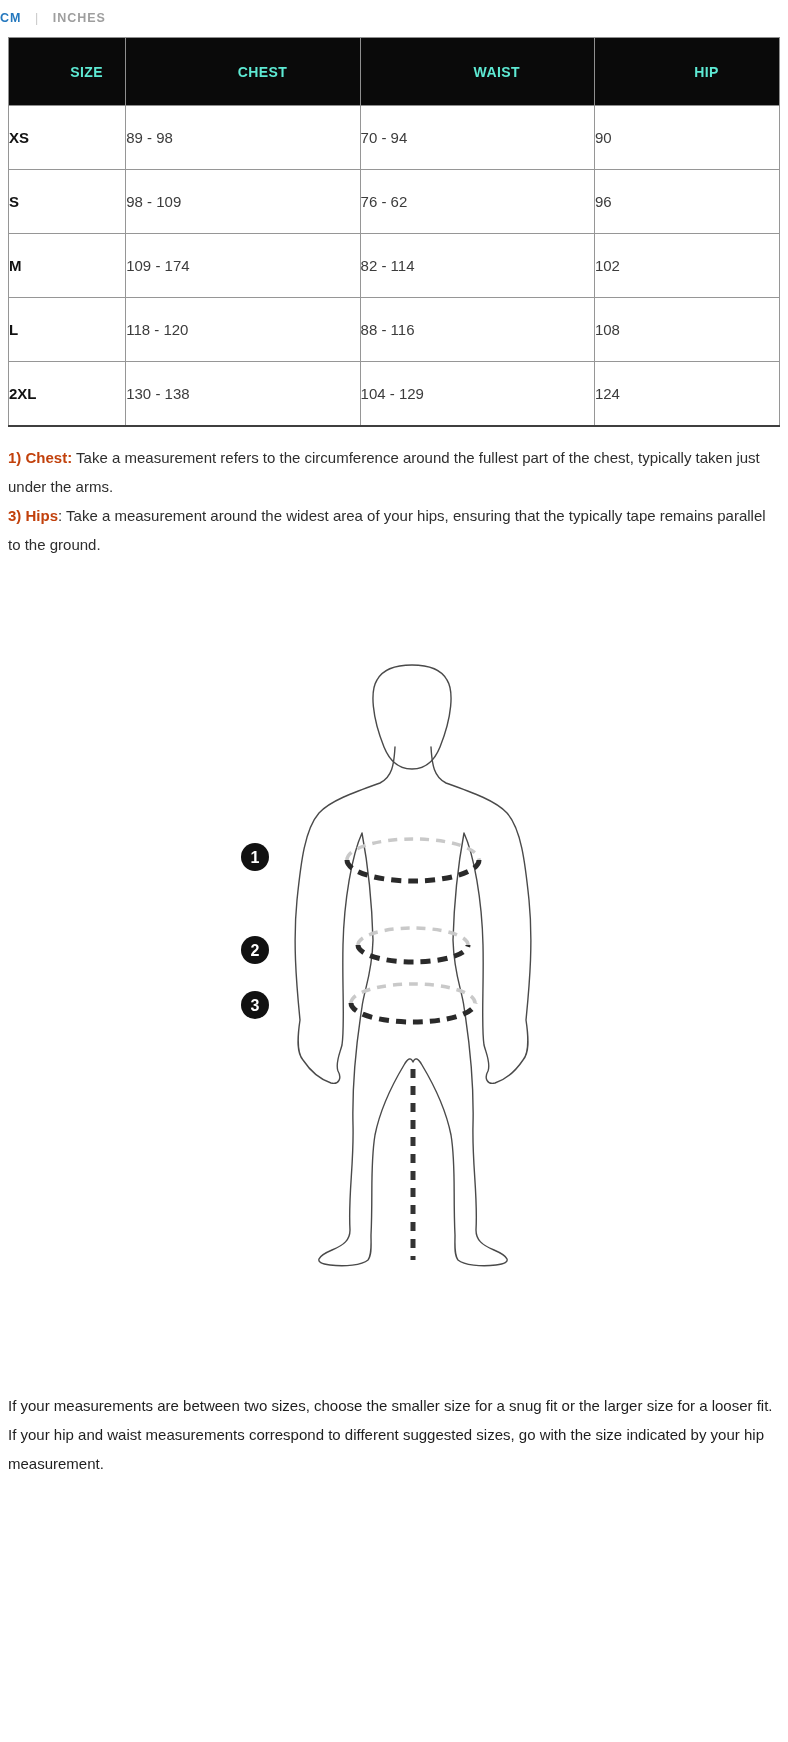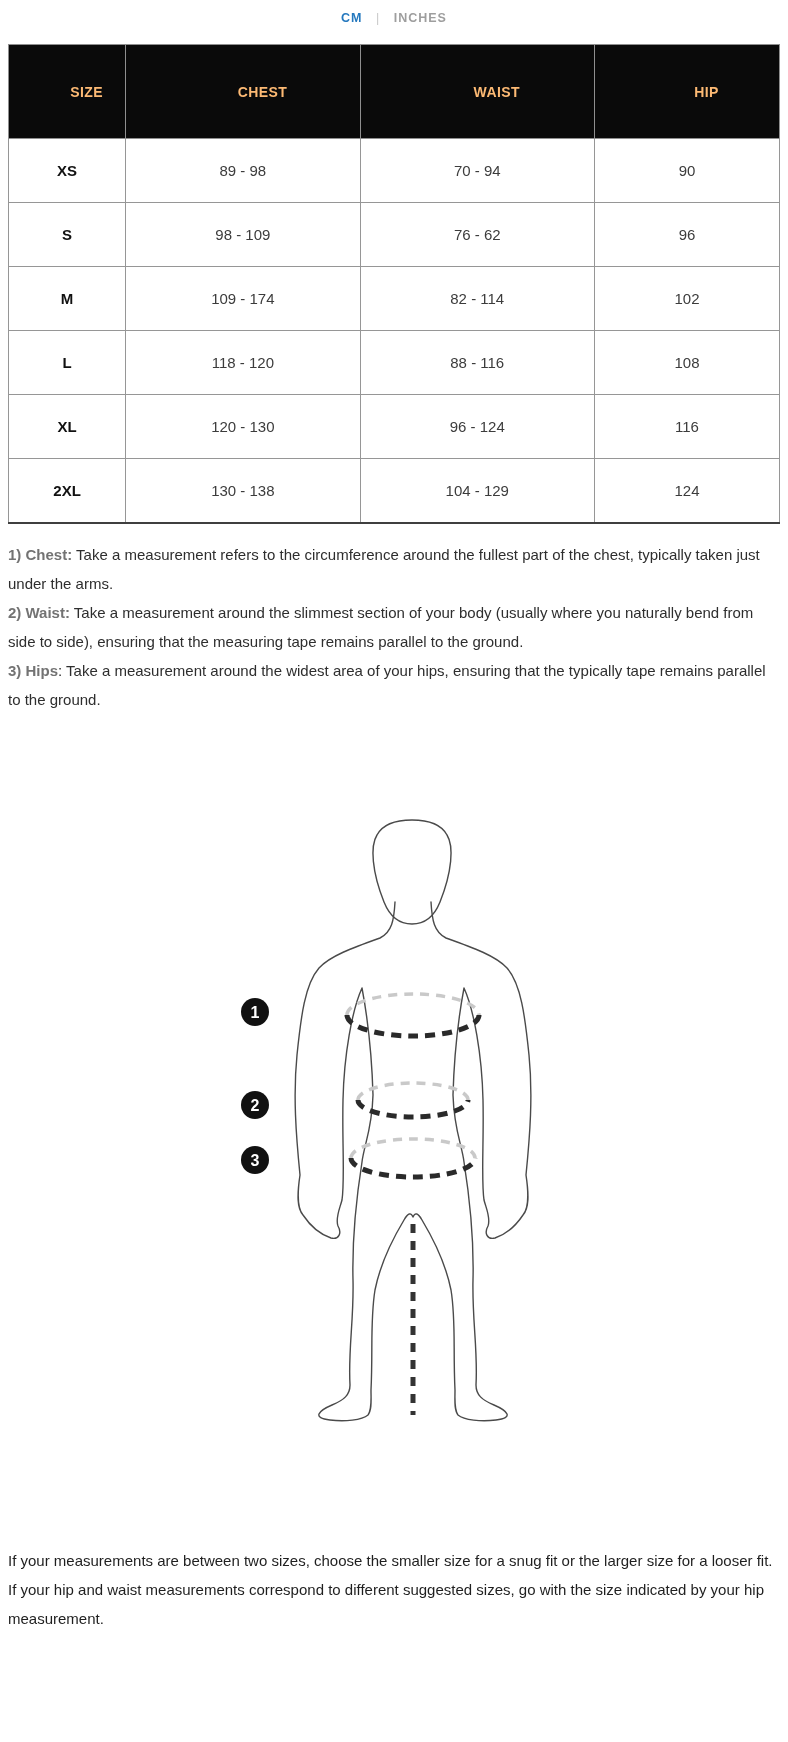--- a/index.html
+++ b/index.html
@@ -6,22 +6,21 @@
   html,body { background:#ffffff; }
   body {
     width:788px;
     font-family:"Liberation Sans", sans-serif;
     color:#222;
   }
   .page { width:788px; min-height:1742px; position:relative; }
 
   
   .unit-tabs {
-    padding:11px 0 19px;
-    text-align:center;
+    padding:11px 0 12px;
     font-size:12.5px;
     font-weight:bold;
     letter-spacing:1px;
     user-select:none;
   }
   .tab { cursor:pointer; }
   .tab.active { color:#2478be; }
   .tab.inactive { color:#9e9e9e; }
   .tab-sep { color:#c9c9c9; margin:0 9px; font-weight:normal; }
 
@@ -33,51 +32,51 @@
     border:1px solid #6e6e6e;
     border-bottom:2px solid #3f3f3f;
     table-layout:fixed;
   }
   table.size-table col.c-size  { width:15.2%; }
   table.size-table col.c-chest { width:30.4%; }
   table.size-table col.c-waist { width:30.4%; }
   table.size-table col.c-hip   { width:24%; }
   table.size-table th {
     background:#0a0a0a;
-    color:#fdba74;
+    color:#5eead4;
     font-size:14px;
     font-weight:bold;
     letter-spacing:.4px;
-    height:94px;
+    height:68px;
     text-align:center;
     border:1px solid #8f8f8f;
     padding-left:39px;
   }
   table.size-table td {
     height:64px;
-    text-align:center;
+    text-align:left;
     vertical-align:middle;
     font-size:15px;
     color:#3c3c3c;
     border:1px solid #969696;
     background:#fff;
   }
   table.size-table td.size-label {
     font-weight:bold;
     color:#111;
   }
 
   
   .instructions {
     margin:16px 8px 0 8px;
     font-size:15px;
     line-height:29px;
     color:#2e2e2e;
   }
-  .instructions p b { color:#737373;margin-top:37px; }
+  .instructions p b { color:#c2410c;margin-top:37px; }
 
   
   .diagram {
     margin-top:36px;
     width:788px;
     height:700px;
     position:relative;
   }
   .diagram svg { display:block; }
 
@@ -135,37 +134,30 @@
         <td>82 - 114</td>
         <td>102</td>
       </tr>
       <tr>
         <td class="size-label">L</td>
         <td>118 - 120</td>
         <td>88 - 116</td>
         <td>108</td>
       </tr>
       <tr>
-        <td class="size-label">XL</td>
-        <td>120 - 130</td>
-        <td>96 - 124</td>
-        <td>116</td>
-      </tr>
-      <tr>
         <td class="size-label">2XL</td>
         <td>130 - 138</td>
         <td>104 - 129</td>
         <td>124</td>
       </tr>
     </tbody>
   </table>
 
   <div class="instructions">
     <p><b>1) Chest:</b><span> Take a measurement refers to the circumference around the fullest part of the chest, typically taken just under the arms.</span></p>
-    <p><b>2) Waist:</b><span> Take a measurement around the slimmest section of your body (usually where you naturally bend from side to side), ensuring that the measuring tape remains parallel to the ground.</span></p>
     <p><b>3) Hips</b><span>: Take a measurement around the widest area of your hips, ensuring that the typically tape remains parallel to the ground.</span></p>
   </div>
 
   <div class="diagram">
     <svg width="788" height="700" viewBox="0 0 788 700">
       <g fill="none" stroke="#4a4a4a" stroke-width="1.4" stroke-linecap="round" stroke-linejoin="round">
 
         <path d="M 384 152 C 372 122 370 96 377 85 C 384 72 399 70 412 70 C 425 70 440 72 447 85 C 454 96 452 122 440 152 C 434 167 424 174 412 174 C 400 174 390 167 384 152 Z"></path>
 
         <path d="M 395 152

